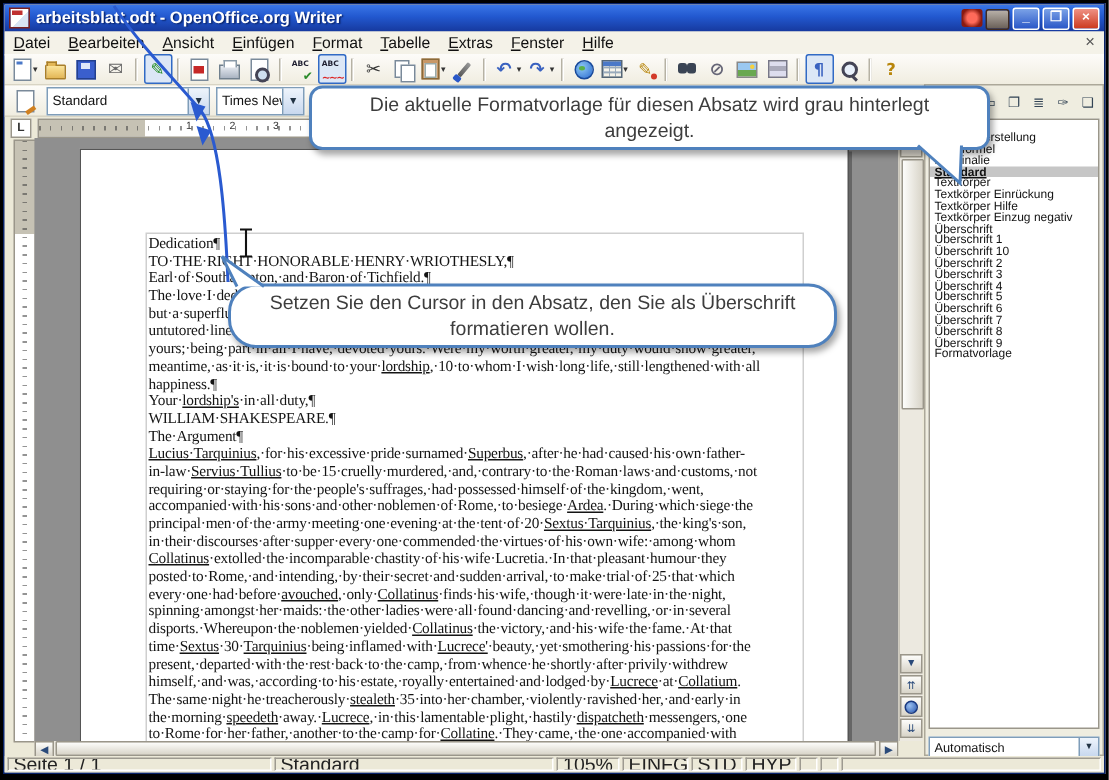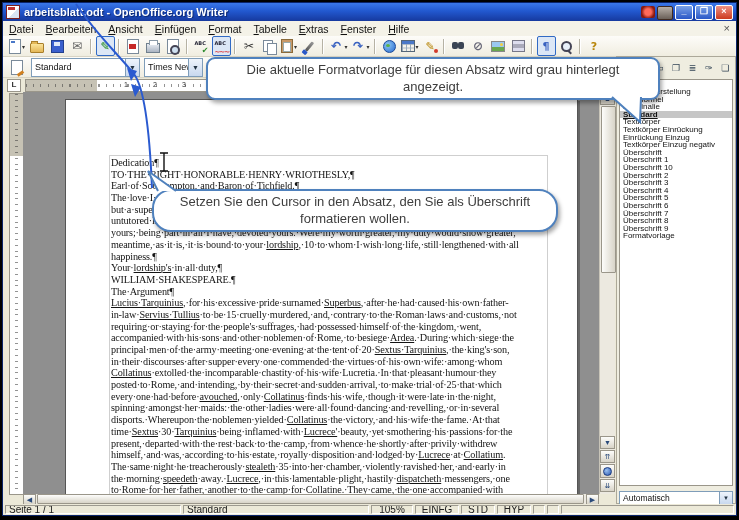--- a/index.html
+++ b/index.html
@@ -106,21 +106,21 @@
     background:repeating-linear-gradient(90deg,rgba(60,60,60,.55) 0 1px,transparent 1px 7.25px);}
   .rnum{position:absolute;top:1px;font-size:7px;color:#333;}
   #vruler{position:absolute;left:6px;top:90px;width:13px;height:400px;border:1px solid #9a968a;
     background:linear-gradient(180deg,#c6c2b4 0 62px,#fff 62px 100%);}
   #vruler .ticks{position:absolute;left:5px;top:0;width:3px;height:100%;
     background:repeating-linear-gradient(180deg,rgba(60,60,60,.55) 0 1px,transparent 1px 5.8px);}
 
   
   #workspace{position:absolute;left:20px;top:89px;width:576px;height:402px;background:#8f8f8f;overflow:hidden;}
   #page{position:absolute;left:30px;top:7px;width:511px;height:420px;background:#fff;border:1px solid #555;
-    box-shadow:2px 2px 0 #666;margin-left:12px;}
+    box-shadow:2px 2px 0 #666;}
   #text-boundary{position:absolute;left:43px;top:55px;width:437px;height:600px;border:1px solid #cfcfcf;}
   #doc-text{position:absolute;left:45px;top:57px;width:436px;font-family:"Liberation Serif",serif;
     font-size:10.2px;color:#141414;letter-spacing:-0.15px;}
   .dline{height:11.7px;line-height:11.7px;white-space:nowrap;}
   .sperr{text-decoration-line:underline;text-decoration-style:wavy;text-decoration-color:#e03a3a;text-decoration-thickness:1px;text-underline-offset:1px;text-decoration:underline;}
 
   
   .sbtn{background:linear-gradient(#fdfdfb,#d8d4c8);border:1px solid #9a968a;color:#2a4a7a;
     display:flex;align-items:center;justify-content:center;font-size:7px;box-sizing:border-box;}
   #vscroll{position:absolute;left:596px;top:89px;width:15px;height:402px;background:#ece9e0;border-left:1px solid #c8c4b8;}
@@ -147,21 +147,21 @@
     overflow:hidden;padding-top:8px;box-sizing:border-box;}
   .sitem{height:7.6px;line-height:7.6px;font-size:8px;color:#111;padding-left:3px;white-space:nowrap;}
   .sitem.sel{background:#c6c6c6;font-weight:bold;text-decoration:underline;}
   #panel-combo{position:absolute;left:2px;top:434px;width:114px;height:14px;border:1px solid #7f9db9;background:#fff;
     display:flex;align-items:center;box-sizing:border-box;}
   #panel-combo .cval{flex:1;font-size:8.5px;padding-left:3px;color:#111;}
   #panel-combo .cbtn{width:12px;height:100%;background:linear-gradient(#eef4fc,#c8d8ee);border-left:1px solid #7f9db9;font-size:6px;color:#234;display:flex;align-items:center;justify-content:center;}
 
   
   #statusbar{position:absolute;left:0;top:501px;width:100%;height:11px;background:#ece9d8;display:flex;gap:2px;padding:1px 2px;box-sizing:border-box;}
-  .scell{border:1px solid;border-color:#9d9a90 #fff #fff #9d9a90;font-size:10px;color:#222;line-height:8px;
+  .scell{border:1px solid;border-color:#9d9a90 #fff #fff #9d9a90;font-size:13px;color:#222;line-height:8px;
     padding:0 3px;white-space:nowrap;overflow:hidden;box-sizing:border-box;}
   .scell.c0{width:176px;} .scell.c1{width:186px;} .scell.c2{width:42px;text-align:center;}
   .scell.c3{width:44px;text-align:center;} .scell.c4{width:34px;text-align:center;} .scell.c5{width:34px;text-align:center;}
   .scell.c6{width:12px;} .scell.c7{width:12px;} .scell.c8{flex:1;}
 
   
   .callout{position:absolute;background:#fff;border:2px solid #4f81bd;border-radius:9px;
     box-shadow:2px 3px 4px rgba(0,0,0,.35);z-index:30;color:#3d3d3d;font-size:13px;line-height:16.5px;
     text-align:center;padding:3px 8px;}
   #callout1{left:206px;top:57px;width:434px;}
@@ -354,21 +354,21 @@
             <div class="dline"><span>accompanied·with·his·sons·and·other·noblemen·of·Rome,·to·besiege·</span><span class="sperr">Ardea</span><span>.·During·which·siege·the</span></div>
             <div class="dline"><span>principal·men·of·the·army·meeting·one·evening·at·the·tent·of·20·</span><span class="sperr">Sextus·Tarquinius</span><span>,·the·king's·son,</span></div>
             <div class="dline"><span>in·their·discourses·after·supper·every·one·commended·the·virtues·of·his·own·wife:·among·whom</span></div>
             <div class="dline"><span class="sperr">Collatinus</span><span>·extolled·the·incomparable·chastity·of·his·wife·Lucretia.·In·that·pleasant·humour·they</span></div>
             <div class="dline"><span>posted·to·Rome,·and·intending,·by·their·secret·and·sudden·arrival,·to·make·trial·of·25·that·which</span></div>
             <div class="dline"><span>every·one·had·before·</span><span class="sperr">avouched</span><span>,·only·</span><span class="sperr">Collatinus</span><span>·finds·his·wife,·though·it·were·late·in·the·night,</span></div>
             <div class="dline"><span>spinning·amongst·her·maids:·the·other·ladies·were·all·found·dancing·and·revelling,·or·in·several</span></div>
             <div class="dline"><span>disports.·Whereupon·the·noblemen·yielded·</span><span class="sperr">Collatinus</span><span>·the·victory,·and·his·wife·the·fame.·At·that</span></div>
             <div class="dline"><span>time·</span><span class="sperr">Sextus</span><span>·30·</span><span class="sperr">Tarquinius</span><span>·being·inflamed·with·</span><span class="sperr">Lucrece'</span><span>·beauty,·yet·smothering·his·passions·for·the</span></div>
             <div class="dline"><span>present,·departed·with·the·rest·back·to·the·camp,·from·whence·he·shortly·after·privily·withdrew</span></div>
-            <div class="dline"><span>himself,·and·was,·according·to·his·estate,·royally·disposition·and·lodged·by·</span><span class="sperr">Lucrece</span><span>·at·</span><span class="sperr">Collatium</span><span>.</span></div>
+            <div class="dline"><span>himself,·and·was,·according·to·his·estate,·royally·entertained·and·lodged·by·</span><span class="sperr">Lucrece</span><span>·at·</span><span class="sperr">Collatium</span><span>.</span></div>
             <div class="dline"><span>The·same·night·he·treacherously·</span><span class="sperr">stealeth</span><span>·35·into·her·chamber,·violently·ravished·her,·and·early·in</span></div>
             <div class="dline"><span>the·morning·</span><span class="sperr">speedeth</span><span>·away.·</span><span class="sperr">Lucrece</span><span>,·in·this·lamentable·plight,·hastily·</span><span class="sperr">dispatcheth</span><span>·messengers,·one</span></div>
             <div class="dline"><span>to·Rome·for·her·father,·another·to·the·camp·for·</span><span class="sperr">Collatine</span><span>.·They·came,·the·one·accompanied·with</span></div>
           </div>
       </div>
     </div>
 
     <div id="vscroll">
       <div class="sbtn up">▲</div>
       <div class="thumb"></div>
@@ -396,21 +396,21 @@
           <div class="pbtn">✑</div>
           <div class="pbtn">❏</div>
         </div>
       <div id="styles-list">
           <div class="sitem">Gegenüberstellung</div>
           <div class="sitem">Grußformel</div>
           <div class="sitem">Marginalie</div>
           <div class="sitem sel">Standard</div>
           <div class="sitem">Textkörper</div>
           <div class="sitem">Textkörper Einrückung</div>
-          <div class="sitem">Einrückung Einzug</div>
+          <div class="sitem">Textkörper Hilfe</div>
           <div class="sitem">Textkörper Einzug negativ</div>
           <div class="sitem">Überschrift</div>
           <div class="sitem">Überschrift 1</div>
           <div class="sitem">Überschrift 10</div>
           <div class="sitem">Überschrift 2</div>
           <div class="sitem">Überschrift 3</div>
           <div class="sitem">Überschrift 4</div>
           <div class="sitem">Überschrift 5</div>
           <div class="sitem">Überschrift 6</div>
           <div class="sitem">Überschrift 7</div>

